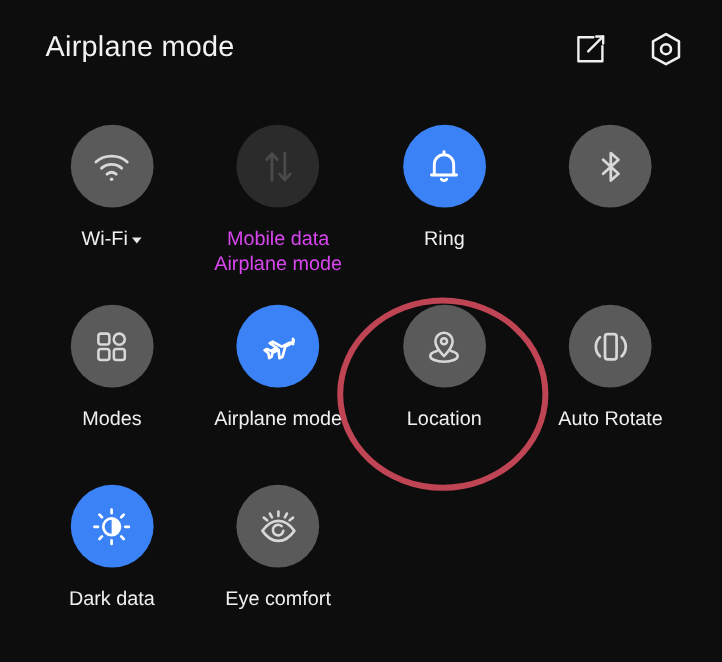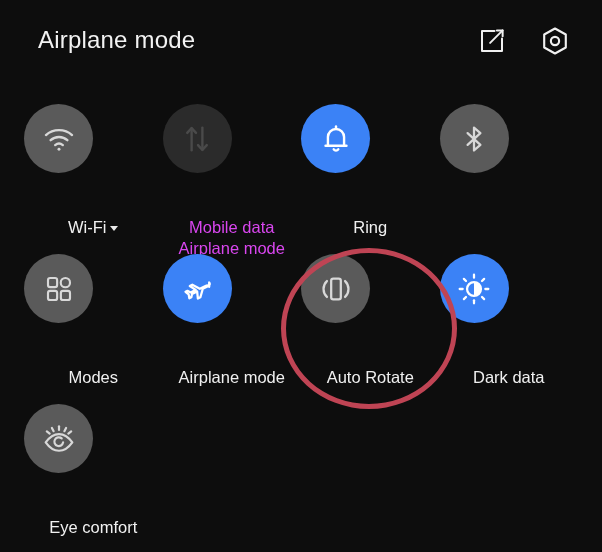--- a/index.html
+++ b/index.html
@@ -67,24 +67,24 @@
     width: 602px;
     display: grid;
     grid-template-columns: repeat(4, 1fr);
     row-gap: 16px;
     padding: 0 24px;
     box-sizing: border-box;
   }
   .tile {
     display: flex;
     flex-direction: column;
+    align-items: center;
     position: relative;
     height: 134px;
     cursor: pointer;
-    gap: 28px;
   }
   .tile-circle {
     width: 69px;
     height: 69px;
     border-radius: 50%;
     background: #5a5a5a;
     display: flex;
     align-items: center;
     justify-content: center;
     flex: none;
@@ -251,20 +251,34 @@
           <svg width="34" height="34" viewBox="0 0 24 24" fill="none" stroke="#ffffff" stroke-width="1.6" stroke-linecap="round" stroke-linejoin="round">
             <path d="M20.6 7.4 c0.7 0.7 0.5 1.9 -0.5 2.4 l-4.0 2.0 -1.7 6.0 -1.8 0.9 -0.5 -5.0 -3.6 1.8 -0.5 2.4 -1.4 0.7 -0.5 -2.8 -2.2 -1.8 1.4 -0.7 2.2 1.1 3.6 -1.8 -4.2 -2.7 1.8 -0.9 5.3 2.9 4.0 -2.0 c1.0 -0.5 2.1 -0.3 2.6 0.5 z"></path>
           </svg>
         </span>
       </div>
       <div class="tile-label">
         <span>Airplane mode</span>
       </div>
     </div>
 
+    <div class="tile">
+      <div class="tile-circle">
+        <span>
+          <svg width="32" height="32" viewBox="0 0 24 24" fill="none" stroke="#d8d8d8" stroke-width="1.6" stroke-linecap="round" stroke-linejoin="round">
+            <path d="M12 3.2 a5.4 5.4 0 0 1 5.4 5.4 c0 3.9 -5.4 9.2 -5.4 9.2 S6.6 12.5 6.6 8.6 A5.4 5.4 0 0 1 12 3.2 z"></path>
+            <circle cx="12" cy="8.5" r="1.9"></circle>
+            <path d="M7.6 14.6 C5.0 15.3 3.4 16.4 3.4 17.7 c0 2.0 3.9 3.6 8.6 3.6 s8.6 -1.6 8.6 -3.6 c0 -1.3 -1.6 -2.4 -4.2 -3.1"></path>
+          </svg>
+        </span>
+      </div>
+      <div class="tile-label">
+        <span>Location</span>
+      </div>
+    </div>
 
     <div class="tile">
       <div class="tile-circle">
         <span>
           <svg width="34" height="34" viewBox="0 0 24 24" fill="none" stroke="#d8d8d8" stroke-width="1.6" stroke-linecap="round" stroke-linejoin="round">
             <rect x="8.6" y="4.6" width="6.8" height="14.8" rx="1.5"></rect>
             <path d="M5.6 6.4 C3.9 8.0 3.2 10.0 3.2 12.0 c0 2.0 0.7 4.0 2.4 5.6"></path>
             <path d="M18.4 6.4 C20.1 8.0 20.8 10.0 20.8 12.0 c0 2.0 -0.7 4.0 -2.4 5.6"></path>
           </svg>
         </span>

